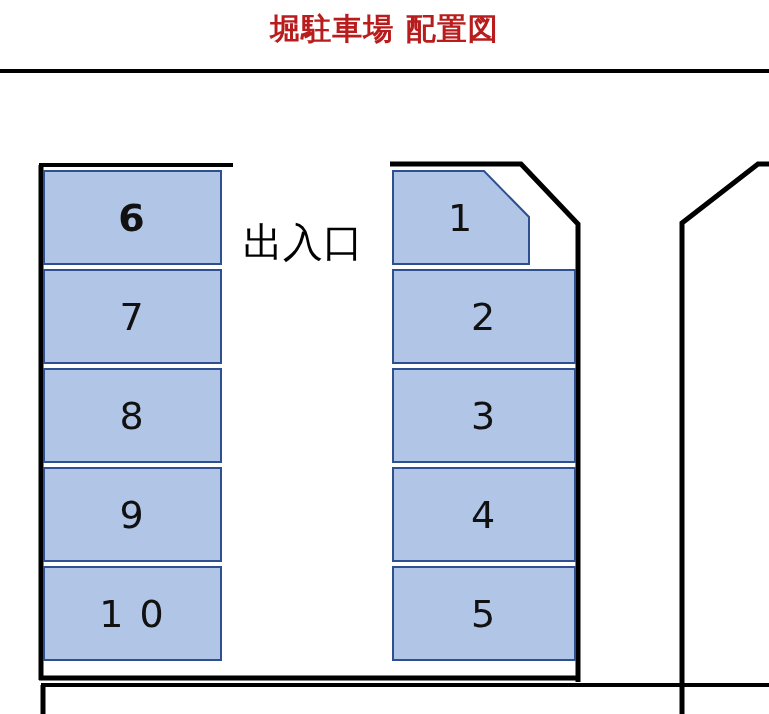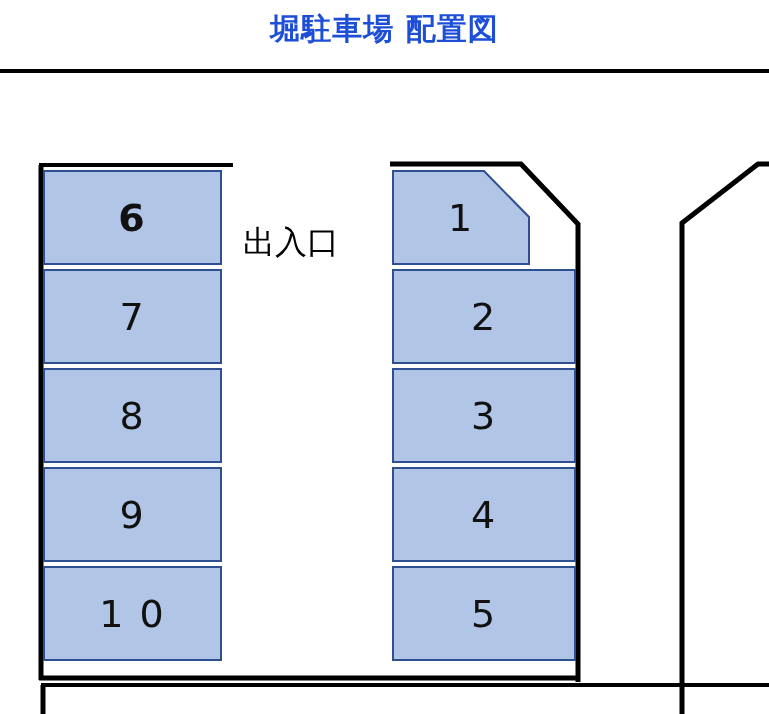--- a/index.html
+++ b/index.html
@@ -24,21 +24,21 @@
     height: 70px;
   }
   #page-title {
     position: absolute;
     left: 0;
     top: 9px;
     width: 769px;
     text-align: center;
     font-size: 30px;
     font-weight: bold;
-    color: #1d4ed8;
+    color: #b91c1c;
     letter-spacing: 1px;
     font-family: "DejaVu Sans", "Liberation Sans", sans-serif;
     white-space: nowrap;
   }
   #header-rule {
     position: absolute;
     left: 0;
     top: 69px;
     width: 769px;
     height: 4px;
@@ -55,21 +55,21 @@
   }
   #diagram svg {
     display: block;
   }
 
   
   #entrance-label {
     position: absolute;
     left: 243px;
     top: 150px;
-    font-size: 32px;
+    font-size: 40px;
     color: #000000;
     font-family: "DejaVu Sans", "Liberation Sans", sans-serif;
     white-space: nowrap;
     letter-spacing: 0px;
     line-height: 44px;
   }
 
   
   .stall {
     position: absolute;

